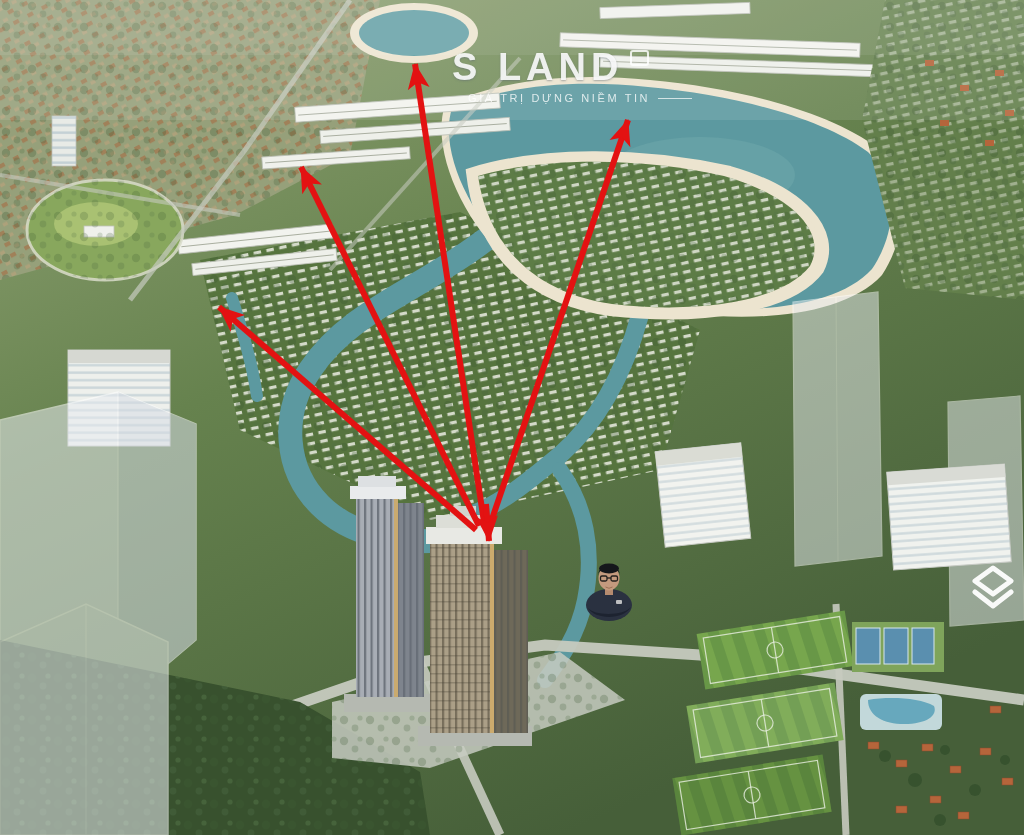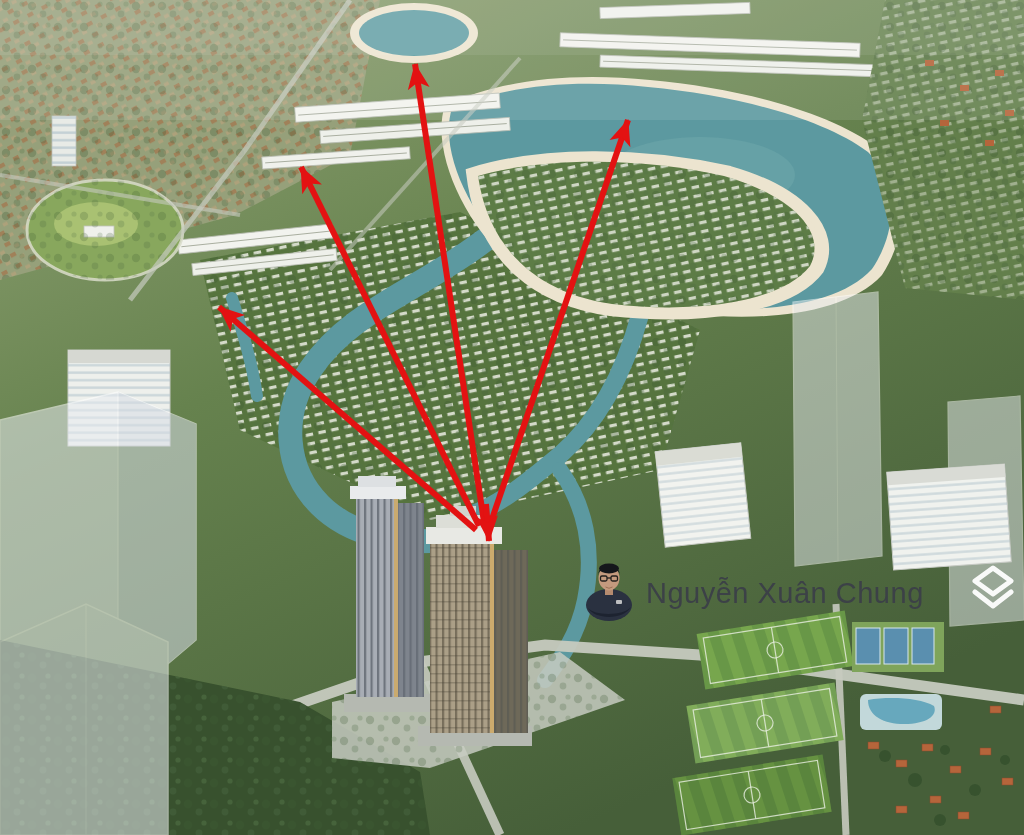--- a/index.html
+++ b/index.html
@@ -308,37 +308,46 @@
     </defs>
     <g id="arrow-group">
         <line x1="484" y1="522" x2="415" y2="64" stroke="#e31212" stroke-width="6" marker-end="url(#ah)"></line>
         <line x1="479" y1="526" x2="301" y2="167" stroke="#e31212" stroke-width="6" marker-end="url(#ah)"></line>
         <line x1="491" y1="522" x2="628" y2="120" stroke="#e31212" stroke-width="6" marker-end="url(#ah)"></line>
         <line x1="476" y1="530" x2="219" y2="307" stroke="#e31212" stroke-width="6" marker-end="url(#ah)"></line>
         <line x1="486" y1="504" x2="489" y2="541" stroke="#e31212" stroke-width="6" marker-end="url(#ah)"></line>
       </g>
   </svg>
 
+  <div class="watermark">
+    <div class="brand-row">
+      <span class="brand">S LAND</span>
+      <span class="reg-box"></span>
+    </div>
+    <div class="tagline-row">
+      <span class="tagline">GIÁ TRỊ DỰNG NIỀM TIN</span>
+      <span class="tag-dash"></span>
+    </div>
+  </div>
 
   <svg class="avatar" width="52" height="66" viewBox="0 0 52 66" xmlns="http://www.w3.org/2000/svg">
     <ellipse cx="25" cy="49" rx="23" ry="16" fill="#2a3140"></ellipse>
     <path d="M 4,52 C 10,60 40,60 47,51 C 40,64 11,64 4,52 Z" fill="#1d2330"></path>
     <rect x="21" y="30" width="8" height="9" fill="#b58b6f"></rect>
     <ellipse cx="25" cy="22" rx="10.5" ry="12.5" fill="#c49a7e"></ellipse>
     <path d="M 14,21 C 13,9 37,9 36,21 C 36,14 33,10 25,10 C 17,10 14,14 14,21 Z" fill="#15171b"></path>
     <ellipse cx="25" cy="12.5" rx="10" ry="5" fill="#15171b"></ellipse>
     <g fill="none" stroke="#23201e" stroke-width="1.3">
       <rect x="16.5" y="20" width="6.5" height="5" rx="1.5"></rect>
       <rect x="27" y="20" width="6.5" height="5" rx="1.5"></rect>
       <line x1="23" y1="22" x2="27" y2="22"></line>
     </g>
     <path d="M 21.5,31 Q 25,33.5 28.5,31" fill="none" stroke="#9c7156" stroke-width="1"></path>
     <rect x="32" y="44" width="6" height="4" rx="1" fill="#d8d8d8" opacity="0.85"></rect>
   </svg>
-  <div class="agent-name">Nguyễn Xuân Chung</div>
 
   <svg class="corner-logo" width="48" height="48" viewBox="0 0 48 48" xmlns="http://www.w3.org/2000/svg">
     <g fill="none" stroke="#ffffff" stroke-width="5" stroke-linejoin="round" stroke-linecap="round">
       <path d="M 24,4 L 42,17 L 24,30 L 6,17 Z"></path>
       <path d="M 6,28 L 24,42 L 42,28"></path>
     </g>
   </svg>
 
 </div>
 

